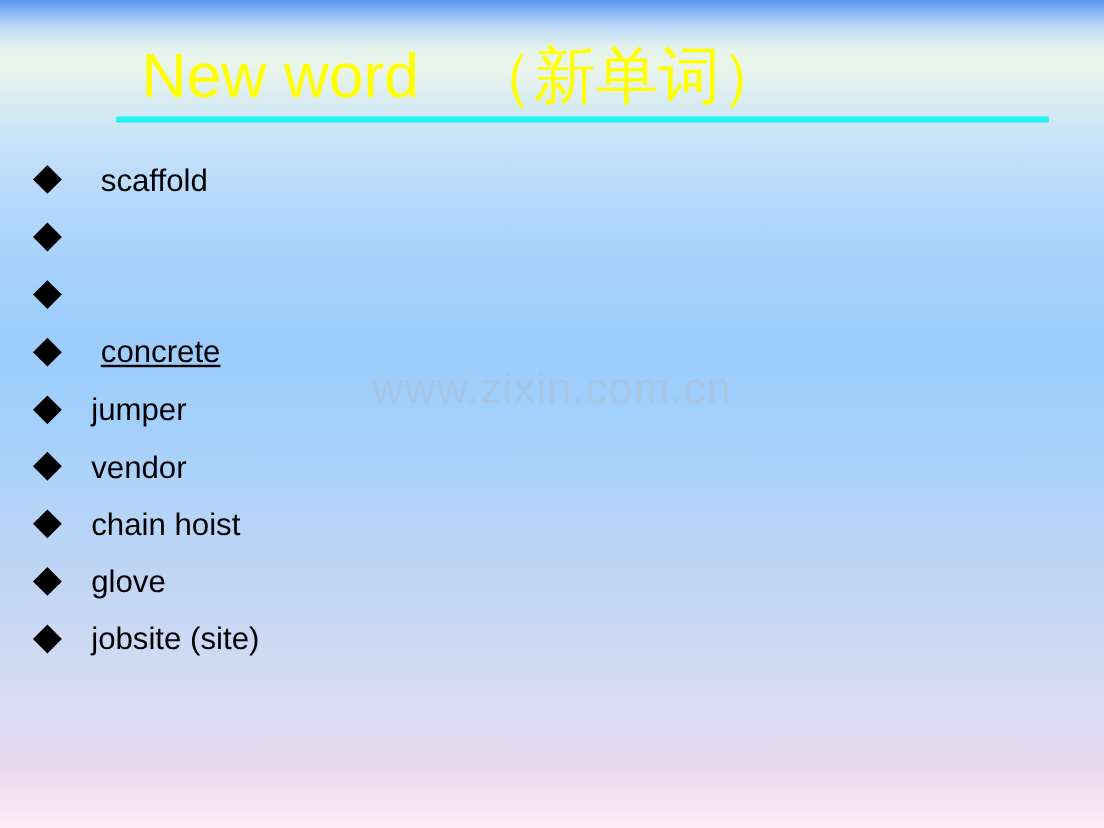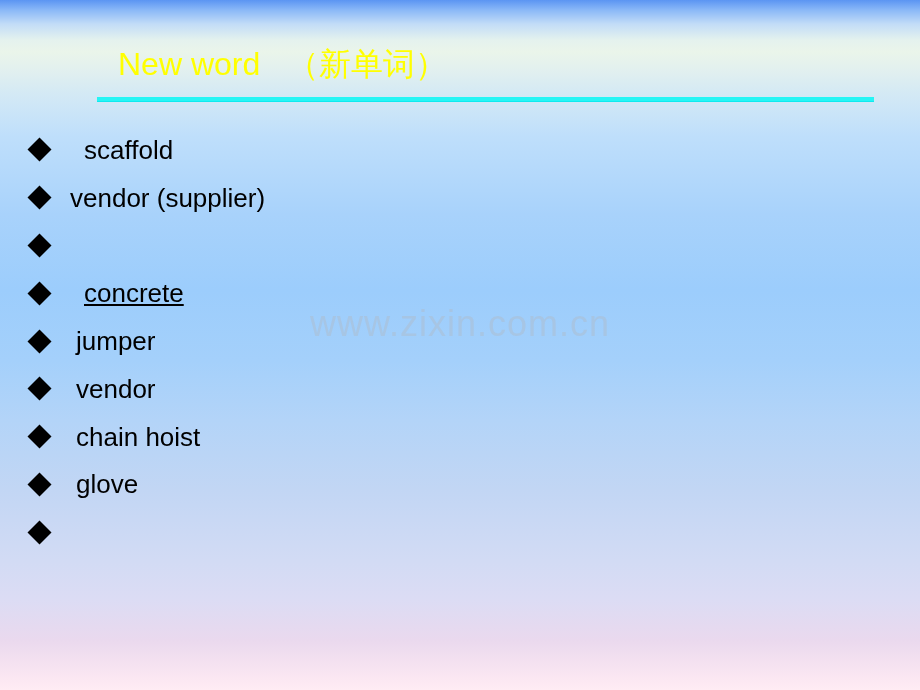--- a/index.html
+++ b/index.html
@@ -56,21 +56,21 @@
     z-index: 1;
   }
 
   
   .title {
     position: absolute;
     left: 118px;
     top: 40px;
     z-index: 3;
     font-family: "Liberation Sans", "DejaVu Sans", sans-serif;
-    font-size: 32px;
+    font-size: 52px;
     line-height: 48px;
     color: #ffff00;
     white-space: pre;
     letter-spacing: 0px;
   }
   .title .cjk {
     font-family: "DejaVu Sans", "Liberation Sans", sans-serif;
   }
 
   .title-rule {
@@ -140,21 +140,20 @@
 
   <div class="title-rule"></div>
 
   <div class="col col-left">
     <div class="row" data-indent="1">
       <span class="bullet"></span>
       <span class="row-text">scaffold</span>
     </div>
     <div class="row" data-indent="2">
       <span class="bullet"></span>
-      <span class="row-text">vendor (supplier)</span>
     </div>
     <div class="row" data-indent="3">
       <span class="bullet"></span>
     </div>
     <div class="row" data-indent="4">
       <span class="bullet"></span>
       <span class="row-text">concrete</span>
     </div>
     <div class="row" data-indent="0">
       <span class="bullet"></span>
@@ -167,20 +166,21 @@
     <div class="row" data-indent="0">
       <span class="bullet"></span>
       <span class="row-text">chain hoist</span>
     </div>
     <div class="row" data-indent="0">
       <span class="bullet"></span>
       <span class="row-text">glove</span>
     </div>
     <div class="row" data-indent="0">
       <span class="bullet"></span>
+      <span class="row-text">jobsite (site)</span>
     </div>
   </div>
 
   <div class="col col-right">
     <div class="row">
       
       
     </div>
     <div class="row">
       

